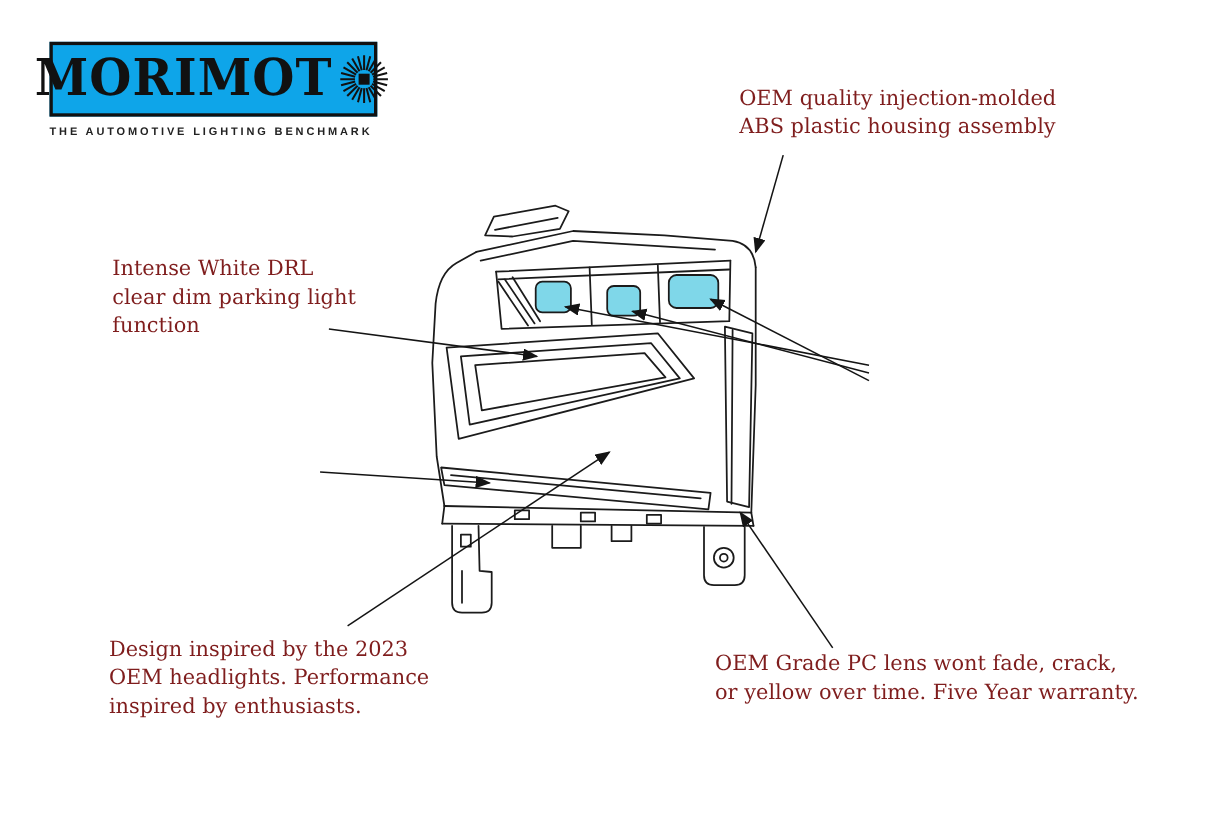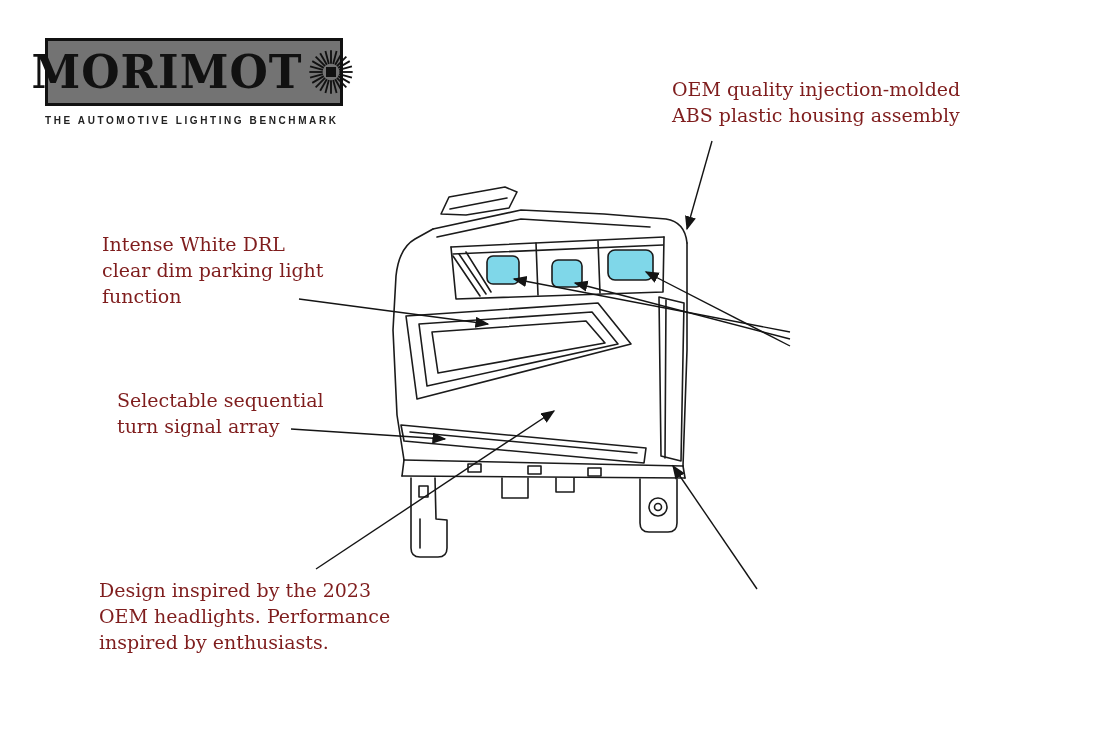--- a/index.html
+++ b/index.html
@@ -16,21 +16,21 @@
     font-size:19px;line-height:26px;
     white-space:pre-line;
     color:#7f1d1d;
   }
   
   .logo-wrap{position:absolute;left:45px;top:38px;width:298px;}
   .logo-box{
     border:3px solid #111;
     height:62px;
     display:flex;align-items:center;justify-content:center;
-    gap:4px;padding:0 8px;background:#737373;
+    gap:4px;padding:0 8px;background:#0ea5e9;
   }
   .logo-word{
     font-family:"DejaVu Serif","Liberation Serif",serif;
     font-weight:bold;font-size:44px;letter-spacing:1px;
     color:#111;line-height:1;transform:scaleY(1.05);
   }
   .logo-burst{flex:0 0 auto;display:block;}
   .tagline{
     margin-top:9px;text-align:left;
     font-family:"Liberation Sans","DejaVu Sans",sans-serif;
@@ -160,21 +160,21 @@
   </div>
 
   <div class="callout co-housing">OEM quality injection-molded
 ABS plastic housing assembly</div>
 
   <div class="callout co-drl">Intense White DRL
 clear dim parking light
 function</div>
 
 
-  <div class="callout co-turnsignal">Selectable sequential
-turn signal array</div>
 
   <div class="callout co-design">Design inspired by the 2023
 OEM headlights. Performance
 inspired by enthusiasts.</div>
 
+  <div class="callout co-lens">OEM Grade PC lens wont fade, crack,
+or yellow over time. Five Year warranty.</div>
 
 </div>
 
 </body></html>

